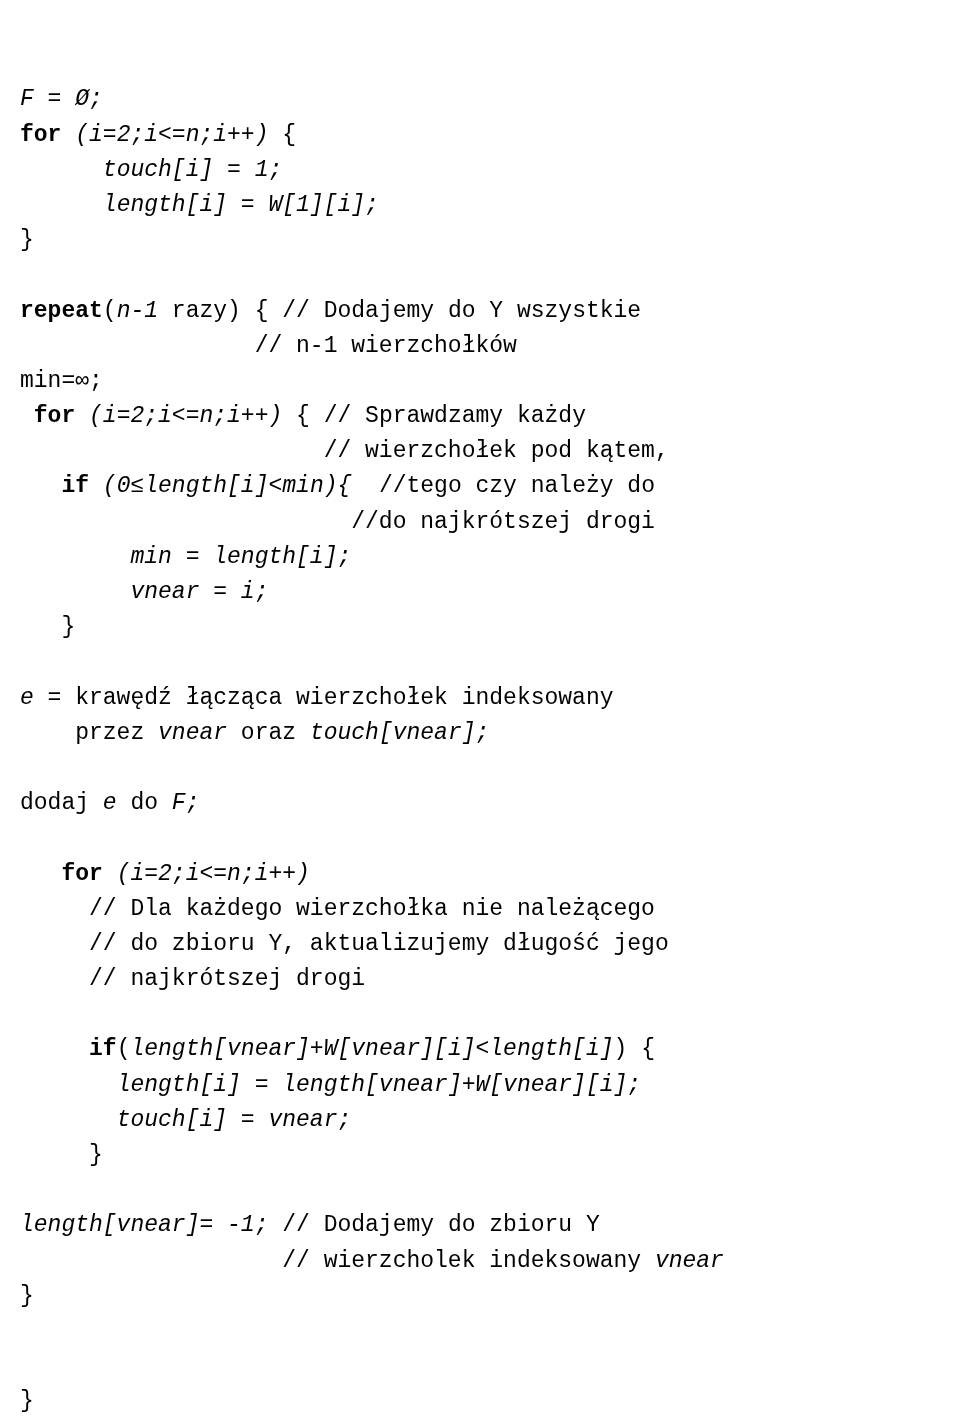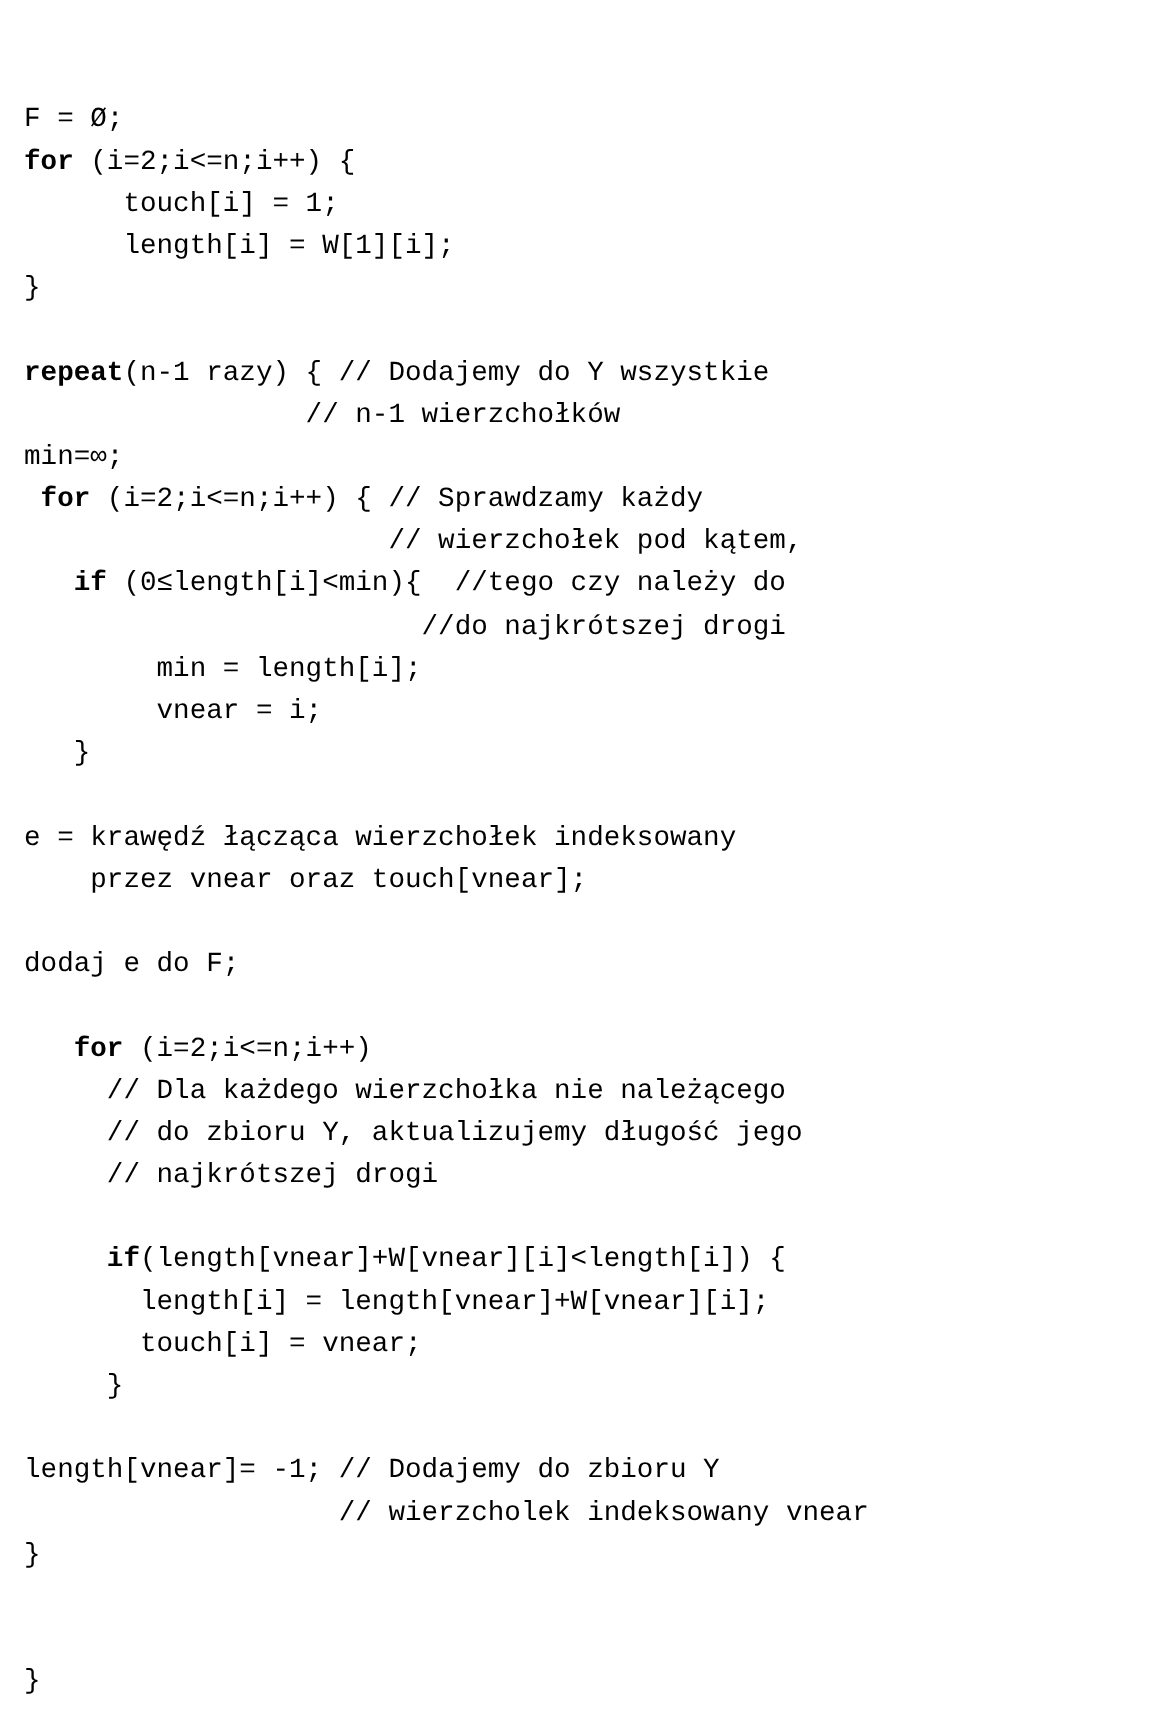--- a/index.html
+++ b/index.html
@@ -9,21 +9,21 @@
       background: #fff;
     }
     body {
       font-family: "Courier New", Courier, monospace;
       font-size: 23px;
       line-height: 1.53;
       color: #000;
       padding: 12px 20px 40px 20px;
       white-space: pre;
     }
-    .ital { }
+    .ital { font-style: italic; }
     .kw { font-weight: bold; margin-top: 15px; }
     .line { display: block; }
   </style>
 </head>
 <body>
 
 <div id="code"><span class="line"><span class="ital">F = Ø;</span></span><span class="line"><span class="kw">for</span><span> </span><span class="ital">(i=2;i&lt;=n;i++)</span><span> {</span></span><span class="line"><span>      </span><span class="ital">touch[i] = 1;</span></span><span class="line"><span>      </span><span class="ital">length[i] = W[1][i];</span></span><span class="line"><span>}</span></span><span class="line">&nbsp;</span><span class="line"><span class="kw">repeat</span><span>(</span><span class="ital">n-1</span><span> razy) { // Dodajemy do Y wszystkie</span></span><span class="line"><span>                 // n-1 wierzchołków</span></span><span class="line"><span>min=∞;</span></span><span class="line"><span> </span><span class="kw">for</span><span> </span><span class="ital">(i=2;i&lt;=n;i++)</span><span> { // Sprawdzamy każdy</span></span><span class="line"><span>                      // wierzchołek pod kątem,</span></span><span class="line"><span>   </span><span class="kw">if</span><span> </span><span class="ital">(0≤length[i]&lt;min){</span><span>  //tego czy należy do</span></span><span class="line"><span>                        //do najkrótszej drogi</span></span><span class="line"><span>        </span><span class="ital">min = length[i];</span></span><span class="line"><span>        </span><span class="ital">vnear = i;</span></span><span class="line"><span>   }</span></span><span class="line">&nbsp;</span><span class="line"><span class="ital">e </span><span>= krawędź łącząca wierzchołek indeksowany</span></span><span class="line"><span>    przez </span><span class="ital">vnear</span><span> oraz </span><span class="ital">touch[vnear];</span></span><span class="line">&nbsp;</span><span class="line"><span>dodaj </span><span class="ital">e</span><span> do </span><span class="ital">F;</span></span><span class="line">&nbsp;</span><span class="line"><span>   </span><span class="kw">for</span><span> </span><span class="ital">(i=2;i&lt;=n;i++)</span></span><span class="line"><span>     // Dla każdego wierzchołka nie należącego</span></span><span class="line"><span>     // do zbioru Y, aktualizujemy długość jego</span></span><span class="line"><span>     // najkrótszej drogi</span></span><span class="line">&nbsp;</span><span class="line"><span>     </span><span class="kw">if</span><span>(</span><span class="ital">length[vnear]+W[vnear][i]&lt;length[i]</span><span>) {</span></span><span class="line"><span>       </span><span class="ital">length[i] = length[vnear]+W[vnear][i];</span></span><span class="line"><span>       </span><span class="ital">touch[i] = vnear;</span></span><span class="line"><span>     }</span></span><span class="line">&nbsp;</span><span class="line"><span class="ital">length[vnear]= -1;</span><span> // Dodajemy do zbioru Y</span></span><span class="line"><span>                   // wierzcholek indeksowany </span><span class="ital">vnear</span></span><span class="line"><span>}</span></span><span class="line">&nbsp;</span><span class="line">&nbsp;</span><span class="line"><span>}</span></span></div>
 
 
 </body></html>

